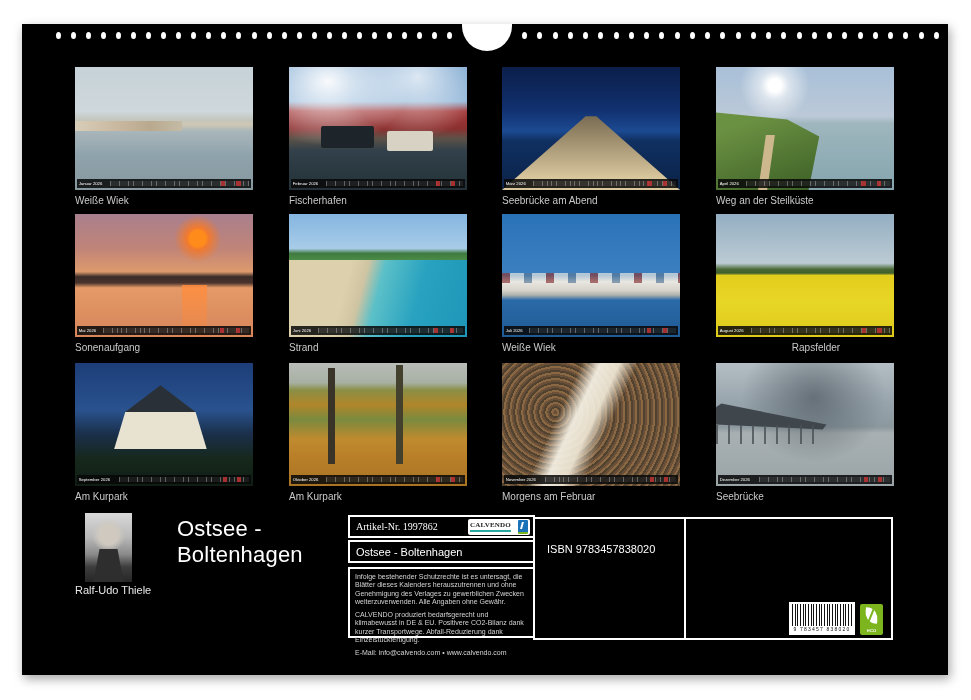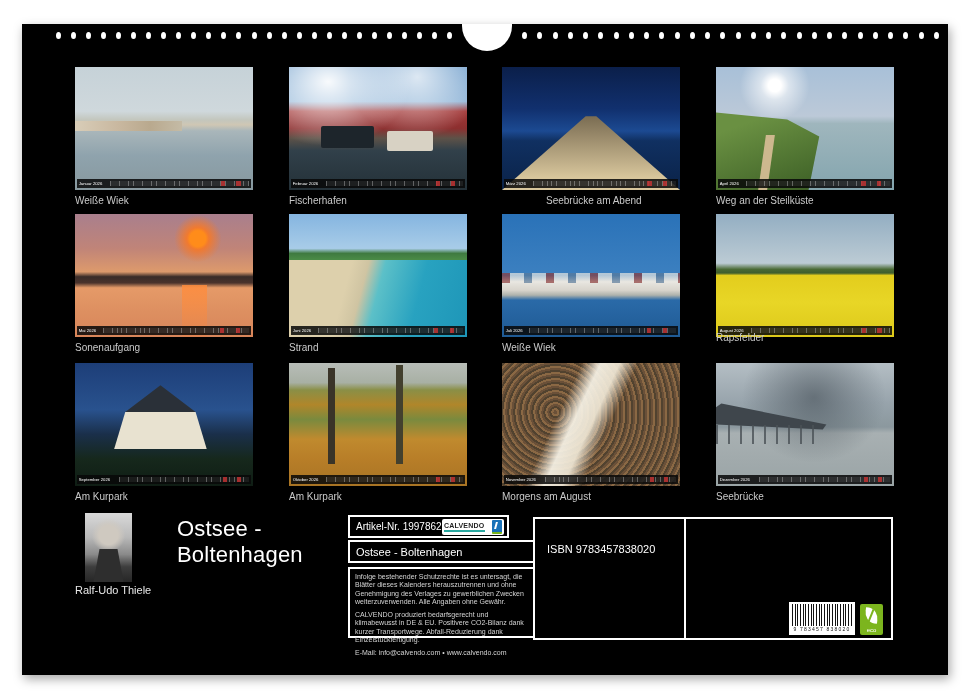--- a/index.html
+++ b/index.html
@@ -74,21 +74,21 @@
   .abs{position:absolute;}
   .portrait{left:63px;top:489px;width:47px;height:69px;overflow:hidden;background:
       radial-gradient(circle at 50% 32%, #cfc9c0 0 18%, rgba(0,0,0,0) 32%),
       linear-gradient(180deg,#d9d9d9 0%,#b9b9b9 35%,#8a8a8a 60%,#3d3d3d 78%,#262626 100%);}
   .portrait .e1{position:absolute;left:18%;top:52%;width:64%;height:48%;background:#2e2e2e;
                 clip-path:polygon(20% 0,80% 0,100% 100%,0 100%);}
   .author-name{left:53px;top:560px;color:#e8e8e8;font-size:11px;}
   .author-bio{left:53px;top:576px;color:#d8d8d8;font-size:10px;line-height:11.5px;}
   .main-title{left:155px;top:492px;color:#ffffff;font-size:22px;line-height:26px;letter-spacing:.2px;}
   .wbox{border:2px solid #ffffff;box-sizing:border-box;color:#ffffff;}
-  .box-article{left:326px;top:491px;width:161px;height:23px;display:flex;align-items:center;justify-content:space-between;padding:0 3px 0 6px;}
+  .box-article{left:326px;top:491px;width:187px;height:23px;display:flex;align-items:center;justify-content:space-between;padding:0 3px 0 6px;font-family:Liberation Serif, serif;}
   .box-article .lbl{font-size:10px;}
   .logo{width:62px;height:16px;background:#ffffff;border-radius:2px;display:flex;align-items:center;padding:0 2px;box-sizing:border-box;}
   .logo .txt{flex:1;color:#222;font-size:7px;font-weight:bold;letter-spacing:.2px;line-height:7px;}
   .logo .tag{display:block;height:2px;width:85%;background:#2aa8a0;margin-top:1px;}
   .logo .mark{width:10px;height:12px;background:#1a72b8;border-bottom:2px solid #7ab51e;border-radius:1px;position:relative;}
   .logo .mark::after{content:"";position:absolute;left:3px;top:2px;width:2px;height:7px;background:#ffffff;transform:skewX(-15deg);}
   .box-title{left:326px;top:516px;width:187px;height:23px;display:flex;align-items:center;padding:0 6px;font-size:11px;}
   .box-legal{left:326px;top:543px;width:187px;height:71px;padding:4px 5px;font-size:7px;line-height:8.3px;color:#d4d4d4;}
   .box-legal p{margin:0 0 5px 0;}
   .box-right{left:511px;top:493px;width:360px;height:123px;}
@@ -188,21 +188,21 @@
         </div>
         <div class="caption" style="left: 267px; top: 170px;">Fischerhafen</div>
         <div class="tile t3" style="left: 480px; top: 43px;">
           <div class="e1"></div>
           <div class="e2"></div>
           <div class="strip">
             <span class="strip-label">März 2026</span>
             <span class="strip-cells"></span>
           </div>
         </div>
-        <div class="caption" style="left: 480px; top: 170px; margin-left: 44px;">Seebrücke am Abend</div>
+        <div class="caption" style="left: 480px; top: 170px;">Seebrücke am Abend</div>
         <div class="tile t4" style="left: 694px; top: 43px;">
           <div class="e1"></div>
           <div class="e2"></div>
           <div class="strip">
             <span class="strip-label">April 2026</span>
             <span class="strip-cells"></span>
           </div>
         </div>
         <div class="caption" style="left: 694px; top: 170px;">Weg an der Steilküste</div>
         <div class="tile t5" style="left: 53px; top: 190px;">
@@ -233,21 +233,21 @@
         </div>
         <div class="caption" style="left: 480px; top: 317px;">Weiße Wiek</div>
         <div class="tile t8" style="left: 694px; top: 190px;">
           <div class="e1"></div>
           <div class="e2"></div>
           <div class="strip">
             <span class="strip-label">August 2026</span>
             <span class="strip-cells"></span>
           </div>
         </div>
-        <div class="caption" style="left: 694px; top: 307px;">Rapsfelder</div>
+        <div class="caption" style="left: 694px; top: 317px; text-align: center;">Rapsfelder</div>
         <div class="tile t9" style="left: 53px; top: 339px;">
           <div class="e1"></div>
           <div class="e2"></div>
           <div class="strip">
             <span class="strip-label">September 2026</span>
             <span class="strip-cells"></span>
           </div>
         </div>
         <div class="caption" style="left: 53px; top: 466px;">Am Kurpark</div>
         <div class="tile t10" style="left: 267px; top: 339px;">
@@ -260,21 +260,21 @@
         </div>
         <div class="caption" style="left: 267px; top: 466px;">Am Kurpark</div>
         <div class="tile t11" style="left: 480px; top: 339px;">
           <div class="e1"></div>
           <div class="e2"></div>
           <div class="strip">
             <span class="strip-label">November 2026</span>
             <span class="strip-cells"></span>
           </div>
         </div>
-        <div class="caption" style="left: 480px; top: 466px;">Morgens am August</div>
+        <div class="caption" style="left: 480px; top: 466px;">Morgens am Februar</div>
         <div class="tile t12" style="left: 694px; top: 339px;">
           <div class="e1"></div>
           <div class="e2"></div>
           <div class="strip">
             <span class="strip-label">Dezember 2026</span>
             <span class="strip-cells"></span>
           </div>
         </div>
         <div class="caption" style="left: 694px; top: 466px;">Seebrücke</div>
       </div>

